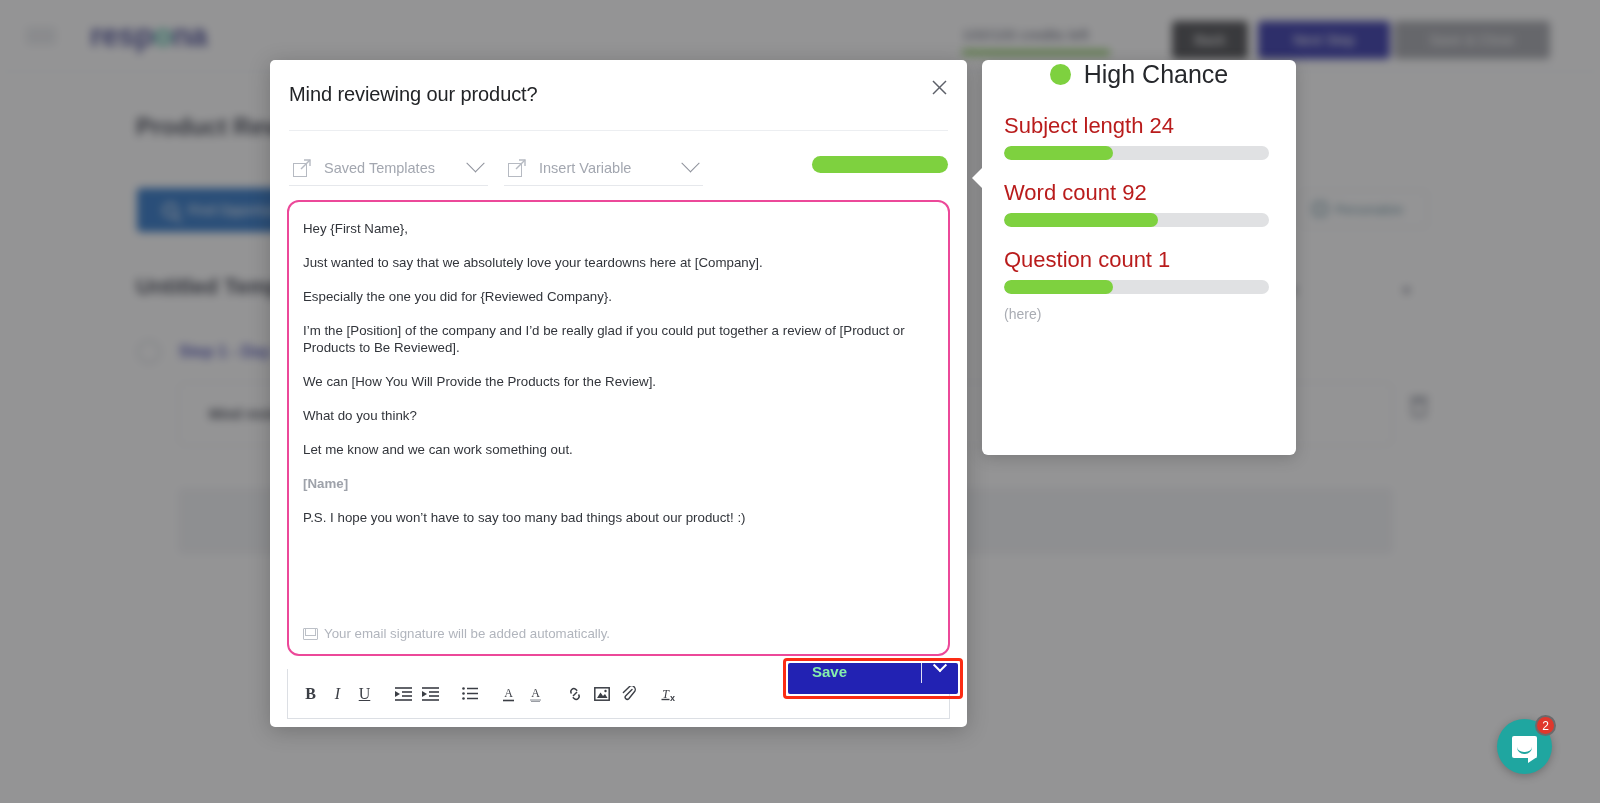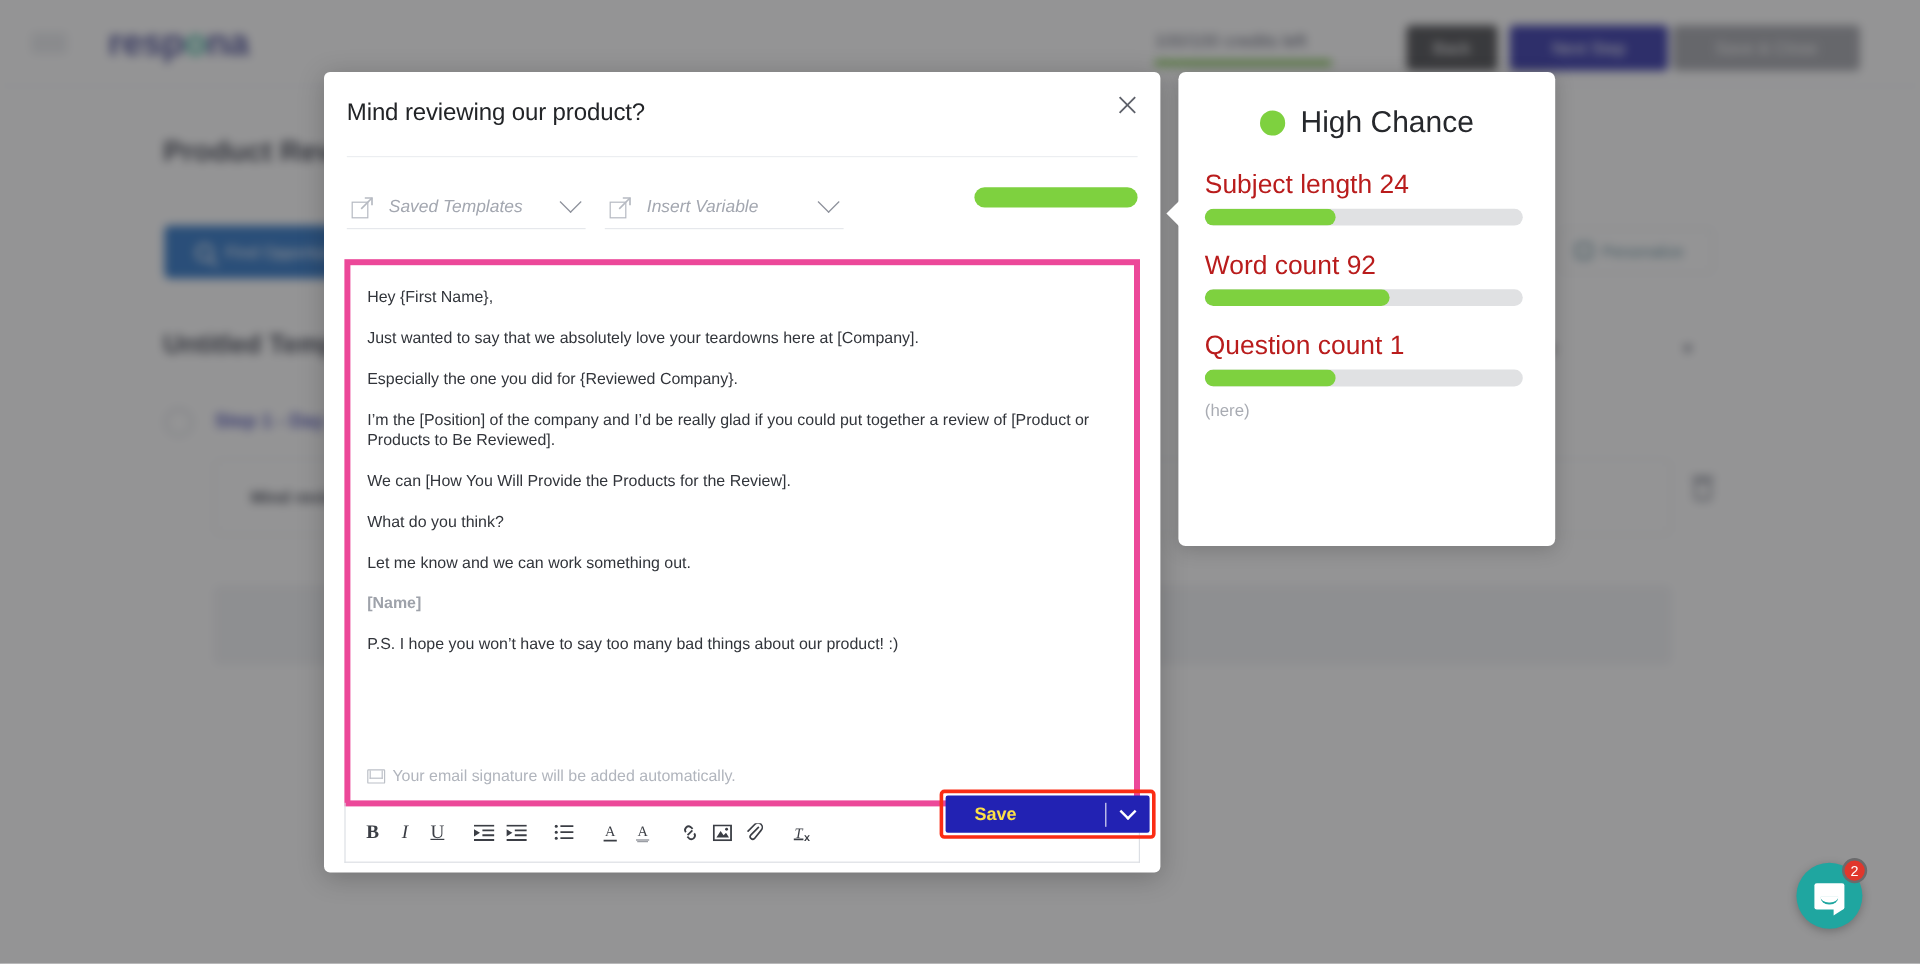--- a/index.html
+++ b/index.html
@@ -135,21 +135,21 @@
     color: #6a6d75; font-size: 19px; cursor: pointer;
   }
   #modal-divider {
     position: absolute; left: 19px; top: 70px; width: 659px; height: 1px;
     background: #eceef1;
   }
 
   
   #dropdown-row {
     position: absolute; left: 19px; top: 90px; width: 659px; height: 46px;
-    display: flex; align-items: center; font-style: italic;
+    display: flex; align-items: flex-start;
   }
   .dd {
     display: flex; align-items: center; height: 36px;
     border-bottom: 1px solid #e6e8ec;
     cursor: pointer;
   }
   #dd-templates { width: 199px; }
   #dd-variable  { width: 199px; margin-left: 16px; }
   .dd .extbox { margin-left: 4px; width: 18px; height: 18px; position: relative; }
   .dd .extbox .frame {
@@ -167,22 +167,22 @@
     border-right: 1.7px solid #8d919b; border-bottom: 1.7px solid #8d919b;
     transform: rotate(45deg) translate(-3px,-3px);
   }
   #spam-pill {
     position: absolute; right: 0px; top: 6px; width: 136px; height: 17px;
     background: #7ed13f; border-radius: 9px;
   }
 
   
   #editor {
-    position: absolute; left: 17px; top: 156px; width: 663px; height: 456px;
-    border: 5px solid #ec4899; border-radius: 0;
+    position: absolute; left: 17px; top: 140px; width: 663px; height: 456px;
+    border: 2px solid #ec4899; border-radius: 12px;
     background: #ffffff;
     overflow: hidden;
   }
   #editor-body {
     padding: 18px 15px 0 14px;
   }
   #editor-body p {
     font-size: 13.3px; line-height: 17px; color: #32353b;
     margin-bottom: 17px;
   }
@@ -220,22 +220,22 @@
 
   #save-wrap {
     position: absolute; right: -14px; top: -11px;
     width: 180px; height: 41px;
     border: 3px solid #fb2c14; border-radius: 4px;
     padding: 2px;
   }
   #save-btn {
     width: 100%; height: 100%;
     background: #2222b3; border-radius: 2px;
-    display: flex; align-items: center;
-    color: #fde047; cursor: pointer;
+    display: flex; align-items: flex-start;
+    color: #86efac; cursor: pointer;
   }
   #save-label { flex: 1; padding-left: 24px; font-size: 15px; font-weight: 700; }
   #save-sep { width: 1px; height: 20px; background: #ffffff; opacity: 0.85; }
   #save-chev {
     width: 36px; display: flex; align-items: center; justify-content: center;
   }
   #save-chev i {
     display: block; width: 10px; height: 10px;
     border-right: 2px solid #fff; border-bottom: 2px solid #fff;
     transform: rotate(45deg) translate(-2px,-2px);
@@ -248,21 +248,21 @@
     box-shadow: 0 3px 16px rgba(0,0,0,0.18);
   }
   #panel-pointer {
     position: absolute; left: -10px; top: 107px;
     width: 0; height: 0;
     border-top: 11px solid transparent;
     border-bottom: 11px solid transparent;
     border-right: 11px solid #ffffff;
   }
   #panel-head {
-    padding-top: 28px; text-align: center;
+    text-align: center;
   }
   #panel-head-row {
     display: flex; align-items: center; justify-content: center; gap: 13px;
   }
   #chance-dot {
     width: 21px; height: 21px; border-radius: 50%; background: #7ed13f;
   }
   #chance-title { font-size: 25px; color: #26282c; }
   #chance-sub {
     margin-top: 3px; font-size: 15px; color: #4c4f56;

